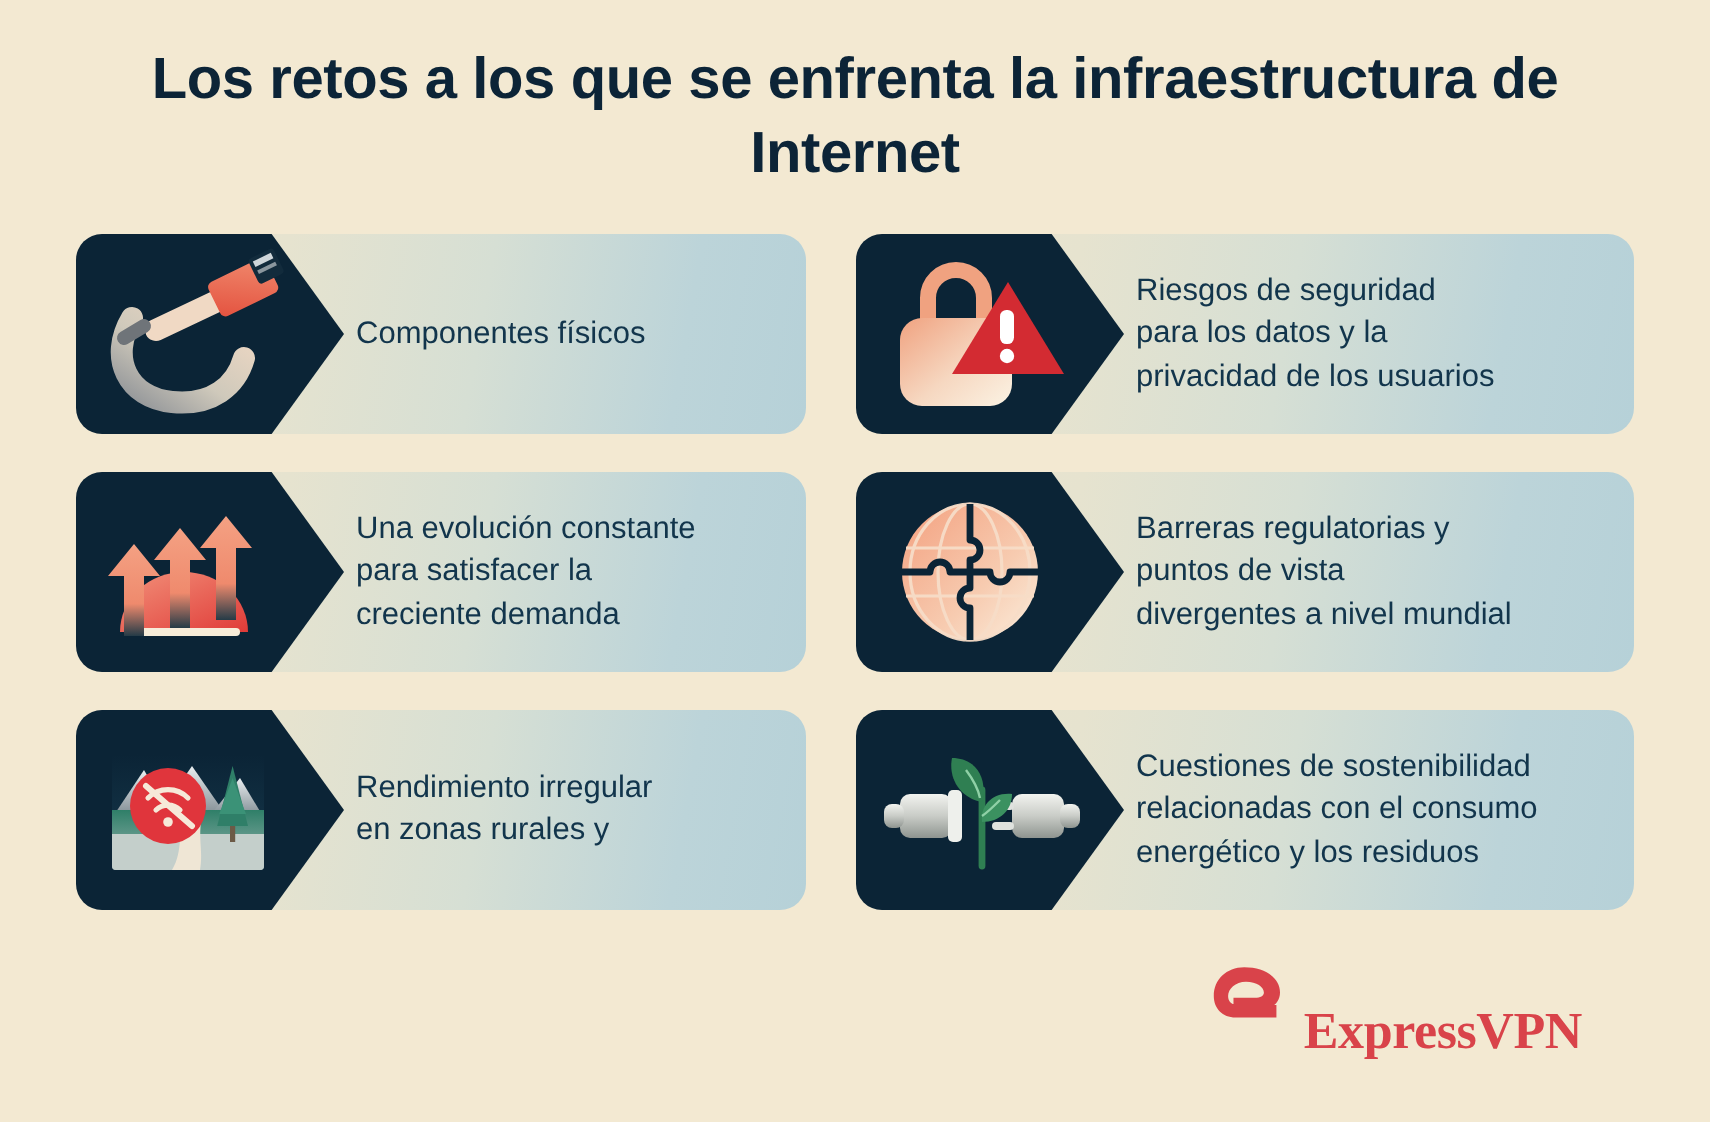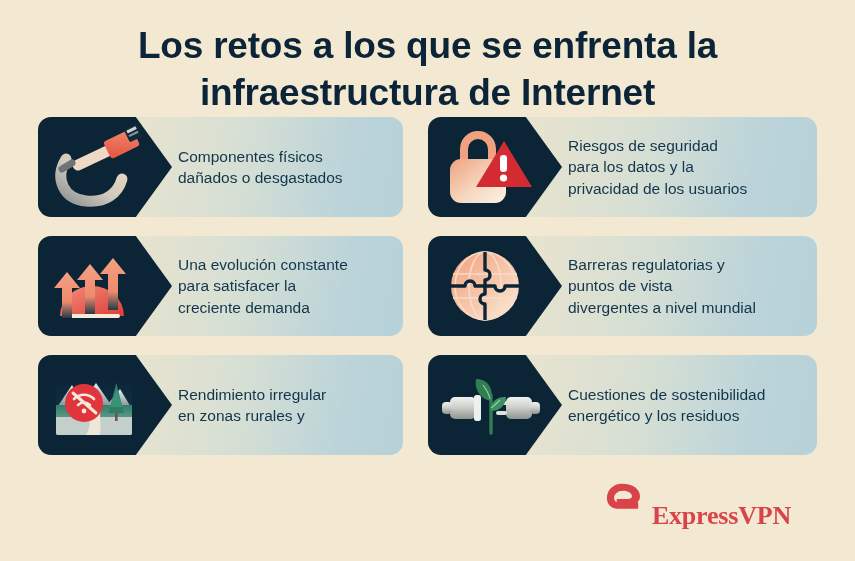--- a/index.html
+++ b/index.html
@@ -15,21 +15,21 @@
 
   .page { position: relative; width: 855px; height: 561px; }
 
   
   .title {
     position: absolute;
     top: 22px;
     left: 60px;
     width: 735px;
     text-align: center;
-    font-size: 37px;
+    font-size: 29px;
     line-height: 1.28;
     font-weight: 700;
     color: #0c2437;
     letter-spacing: -0.2px;
   }
 
   
   .grid {
     position: absolute;
     top: 117px;
@@ -137,21 +137,20 @@
               <rect x="68" y="18" width="32" height="19" rx="3" fill="url(#cabplug)"></rect>
               <rect x="92" y="16" width="14" height="14" rx="2" fill="#122b3c"></rect>
               <rect x="94" y="18" width="10" height="3" fill="#cfd6da"></rect>
               <rect x="94" y="23" width="10" height="2" fill="#8a969e"></rect>
             </g>
             <path d="M24,52 L34,46" stroke="#6f7479" stroke-width="7" stroke-linecap="round"></path>
           </svg>
         </div>
         <div class="card-text">
           <span class="ln">Componentes físicos</span>
-          <span class="ln">dañados o desgastados</span>
         </div>
       </div>
 
       <div class="card right">
         <div class="card-bg"></div>
         <div class="icon-panel">
           <svg width="134" height="100" viewBox="0 0 134 100">
             <defs>
               <linearGradient id="lockg" x1="0" y1="0" x2="1" y2="1">
                 <stop offset="0" stop-color="#f0a280"></stop>
@@ -319,20 +318,21 @@
 
             <path d="M63,78 L63,40" stroke="#2f7f52" stroke-width="3.4" stroke-linecap="round" fill="none"></path>
             <path d="M63,46 C52,44 46,34 48,24 C60,24 66,34 63,46 Z" fill="#2f7f52"></path>
             <path d="M63,56 C72,56 78,50 78,42 C68,41 62,48 63,56 Z" fill="#3b9160"></path>
             <path d="M55,30 C58,34 61,39 62,44" stroke="#8fd0a6" stroke-width="1.2" fill="none"></path>
             <path d="M72,45 C69,48 66,51 63,53" stroke="#8fd0a6" stroke-width="1.2" fill="none"></path>
           </svg>
         </div>
         <div class="card-text">
           <span class="ln">Cuestiones de sostenibilidad</span>
+          <span class="ln">relacionadas con el consumo</span>
           <span class="ln">energético y los residuos</span>
         </div>
       </div>
     </div>
 
   </div>
 
   <div class="logo">
     <svg class="logo-mark" viewBox="0 0 42 38">
       <path d="M20,3 C10,3 3,10 3,19 C3,26 8,31 15,31 L38,31 L38,24 L16,24 C13,24 11,22 11,19 C11,15 15,11 21,11 C27,11 31,14 31,17 C31,19 29,20 26,20 L14,20 L14,27 L27,27 C35,27 40,23 40,17 C40,9 32,3 20,3 Z" fill="#d9434a"></path>

